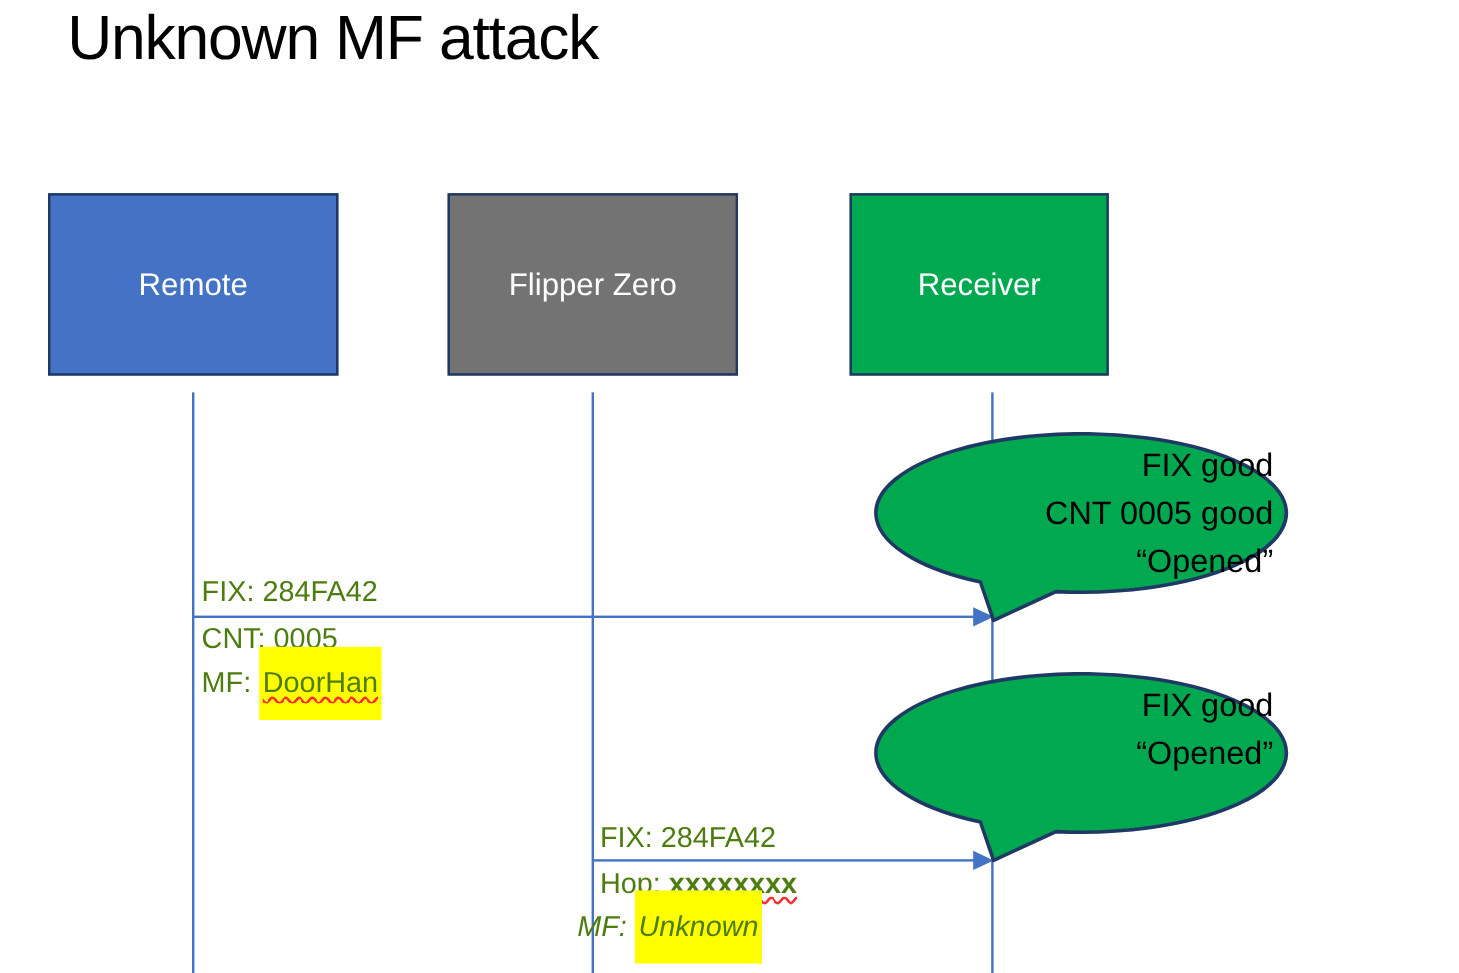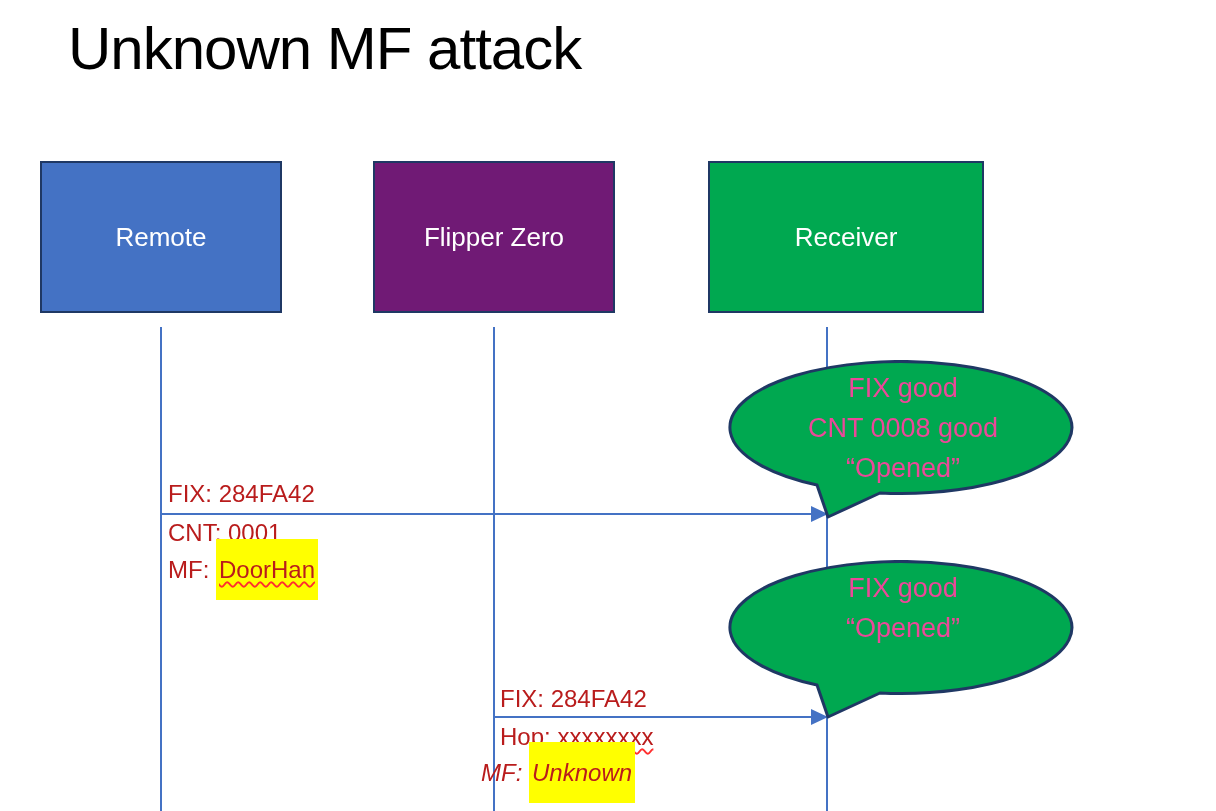--- a/index.html
+++ b/index.html
@@ -1,51 +1,51 @@
 <!DOCTYPE html>
 <html><head>
 <meta charset="utf-8">
 <style>
   html,body { margin:0; padding:0; background:#ffffff; }
   .slide {
     position:relative; width:1216px; height:811px; background:#ffffff;
     overflow:hidden; font-family:"Liberation Sans", sans-serif;
   }
   .slide-title {
-    position:absolute; left:56px; top:2px; margin:12px;
-    font-size:60px; font-weight:300; letter-spacing:-1px; color:#000000;
+    position:absolute; left:56px; top:2px; margin:0;
+    font-size:52px; font-weight:300; letter-spacing:-1px; color:#000000;
     white-space:nowrap;
   }
   .actor {
     position:absolute; top:161px; height:152px; box-sizing:border-box;
     border:2.5px solid #1F3864;
     display:flex; align-items:center; justify-content:center;
   }
   .actor-label { color:#ffffff; font-size:26px; }
   #actor-remote   { left:40px;  width:242px; }
   #actor-flipper  { left:373px; width:242px; }
-  #actor-receiver { left:708px; width:276px; }
+  #actor-receiver { left:708px; width:216px; }
 
   .lifeline { position:absolute; top:327px; height:484px; width:2px; }
   #life-remote   { left:160px; }
   #life-flipper  { left:493px; }
   #life-receiver { left:826px; }
 
   .arrow-line { position:absolute; height:2px; }
   #arrow1-line { left:161px; top:513px; width:651px; }
   #arrow2-line { left:494px; top:716px; width:318px; }
   .arrow-head {
     position:absolute; width:0; height:0;
     border-top:8px solid transparent; border-bottom:8px solid transparent;
     border-left:17px solid #4472C4;
   }
   #arrow1-head { left:811px; top:506px; }
   #arrow2-head { left:811px; top:709px; }
 
-  .msg { position:absolute; font-size:24px; color:#b91c1c; white-space:nowrap; }
+  .msg { position:absolute; font-size:24px; color:#4d7c0f; white-space:nowrap; }
   #m1-above { left:168px; top:480px; }
   #m1-below1 { left:168px; top:519px; }
   #m1-below2 { left:168px; top:556px; }
   #m2-above { left:500px; top:685px; }
   #m2-below1 { left:500px; top:723px; }
   #m2-below2 { left:481px; top:759px;font-style:italic; }
 
   .hl { padding:17px 3px; }
   .wavy {
     text-decoration-line: underline;
@@ -54,71 +54,71 @@
     text-underline-offset: 3px;
     text-decoration-skip-ink: none;
   }
 
   .bubble { position:absolute; width:356px; height:172px; }
   #bubble1 { left:725px; top:360px; }
   #bubble2 { left:725px; top:560px; }
   .bubble svg { position:absolute; left:0; top:0; }
   .bubble-text {
     position:absolute; left:20px; right:20px; top:8px;
-    text-align:center; color:#ec4899; font-size:27px; line-height:40px;
+    text-align:right; color:#000000; font-size:27px; line-height:40px;
     white-space:nowrap;
   }
 </style>
 </head>
 <body>
 
 <div class="slide">
 
   <h1 class="slide-title">Unknown MF attack</h1>
 
   <div class="actor" id="actor-remote" style="background-color: rgb(68, 114, 196); border-color: rgb(31, 56, 100);">
     <span class="actor-label">Remote</span>
   </div>
-  <div class="actor" id="actor-flipper" style="background-color: #701a75; border-color: rgb(31, 56, 100);">
+  <div class="actor" id="actor-flipper" style="background-color: #737373; border-color: rgb(31, 56, 100);">
     <span class="actor-label">Flipper Zero</span>
   </div>
   <div class="actor" id="actor-receiver" style="background-color: rgb(0, 168, 80); border-color: rgb(31, 56, 100);">
     <span class="actor-label">Receiver</span>
   </div>
 
   <div class="lifeline" id="life-remote" style="background-color: rgb(68, 114, 196);"></div>
   <div class="lifeline" id="life-flipper" style="background-color: rgb(68, 114, 196);"></div>
   <div class="lifeline" id="life-receiver" style="background-color: rgb(68, 114, 196);"></div>
 
   <div class="arrow-line" id="arrow1-line" style="background-color: rgb(68, 114, 196);"></div>
   <div class="arrow-head" id="arrow1-head" style="border-left-color: rgb(68, 114, 196);"></div>
   <div class="arrow-line" id="arrow2-line" style="background-color: rgb(68, 114, 196);"></div>
   <div class="arrow-head" id="arrow2-head" style="border-left-color: rgb(68, 114, 196);"></div>
 
   <div class="msg" id="m1-above">FIX: 284FA42</div>
-  <div class="msg" id="m1-below1">CNT: 0001</div>
+  <div class="msg" id="m1-below1">CNT: 0005</div>
   <div class="msg" id="m1-below2">
     <span>MF: </span><span class="hl wavy" style="background-color: rgb(255, 255, 0); text-decoration-color: rgb(255, 46, 46);">DoorHan</span>
   </div>
 
   <div class="msg" id="m2-above">FIX: 284FA42</div>
   <div class="msg" id="m2-below1">
-    <span>Hop: </span><span class="wavy" style="text-decoration-color: rgb(255, 46, 46);">xxxxxxxx</span>
+    <span>Hop: </span><span class="wavy" style="text-decoration-color: rgb(255, 46, 46); font-weight: bold;">xxxxxxxx</span>
   </div>
   <div class="msg" id="m2-below2">
     <span>MF: </span><span class="hl" style="background-color: rgb(255, 255, 0);">Unknown</span>
   </div>
 
   <div class="bubble" id="bubble1">
     <svg width="356" height="172" viewBox="0 0 356 172">
       <path d="M 103 157 L 92 125 A 171 66 0 1 1 155 133 Z" stroke-width="3" stroke-linejoin="round" style="fill: rgb(0, 168, 80); stroke: rgb(31, 56, 100);"></path>
     </svg>
     <div class="bubble-text">
       <div>FIX good</div>
-      <div>CNT 0008 good</div>
+      <div>CNT 0005 good</div>
       <div>“Opened”</div>
     </div>
   </div>
 
   <div class="bubble" id="bubble2">
     <svg width="356" height="172" viewBox="0 0 356 172">
       <path d="M 103 157 L 92 125 A 171 66 0 1 1 155 133 Z" stroke-width="3" stroke-linejoin="round" style="fill: rgb(0, 168, 80); stroke: rgb(31, 56, 100);"></path>
     </svg>
     <div class="bubble-text">
       <div>FIX good</div>

